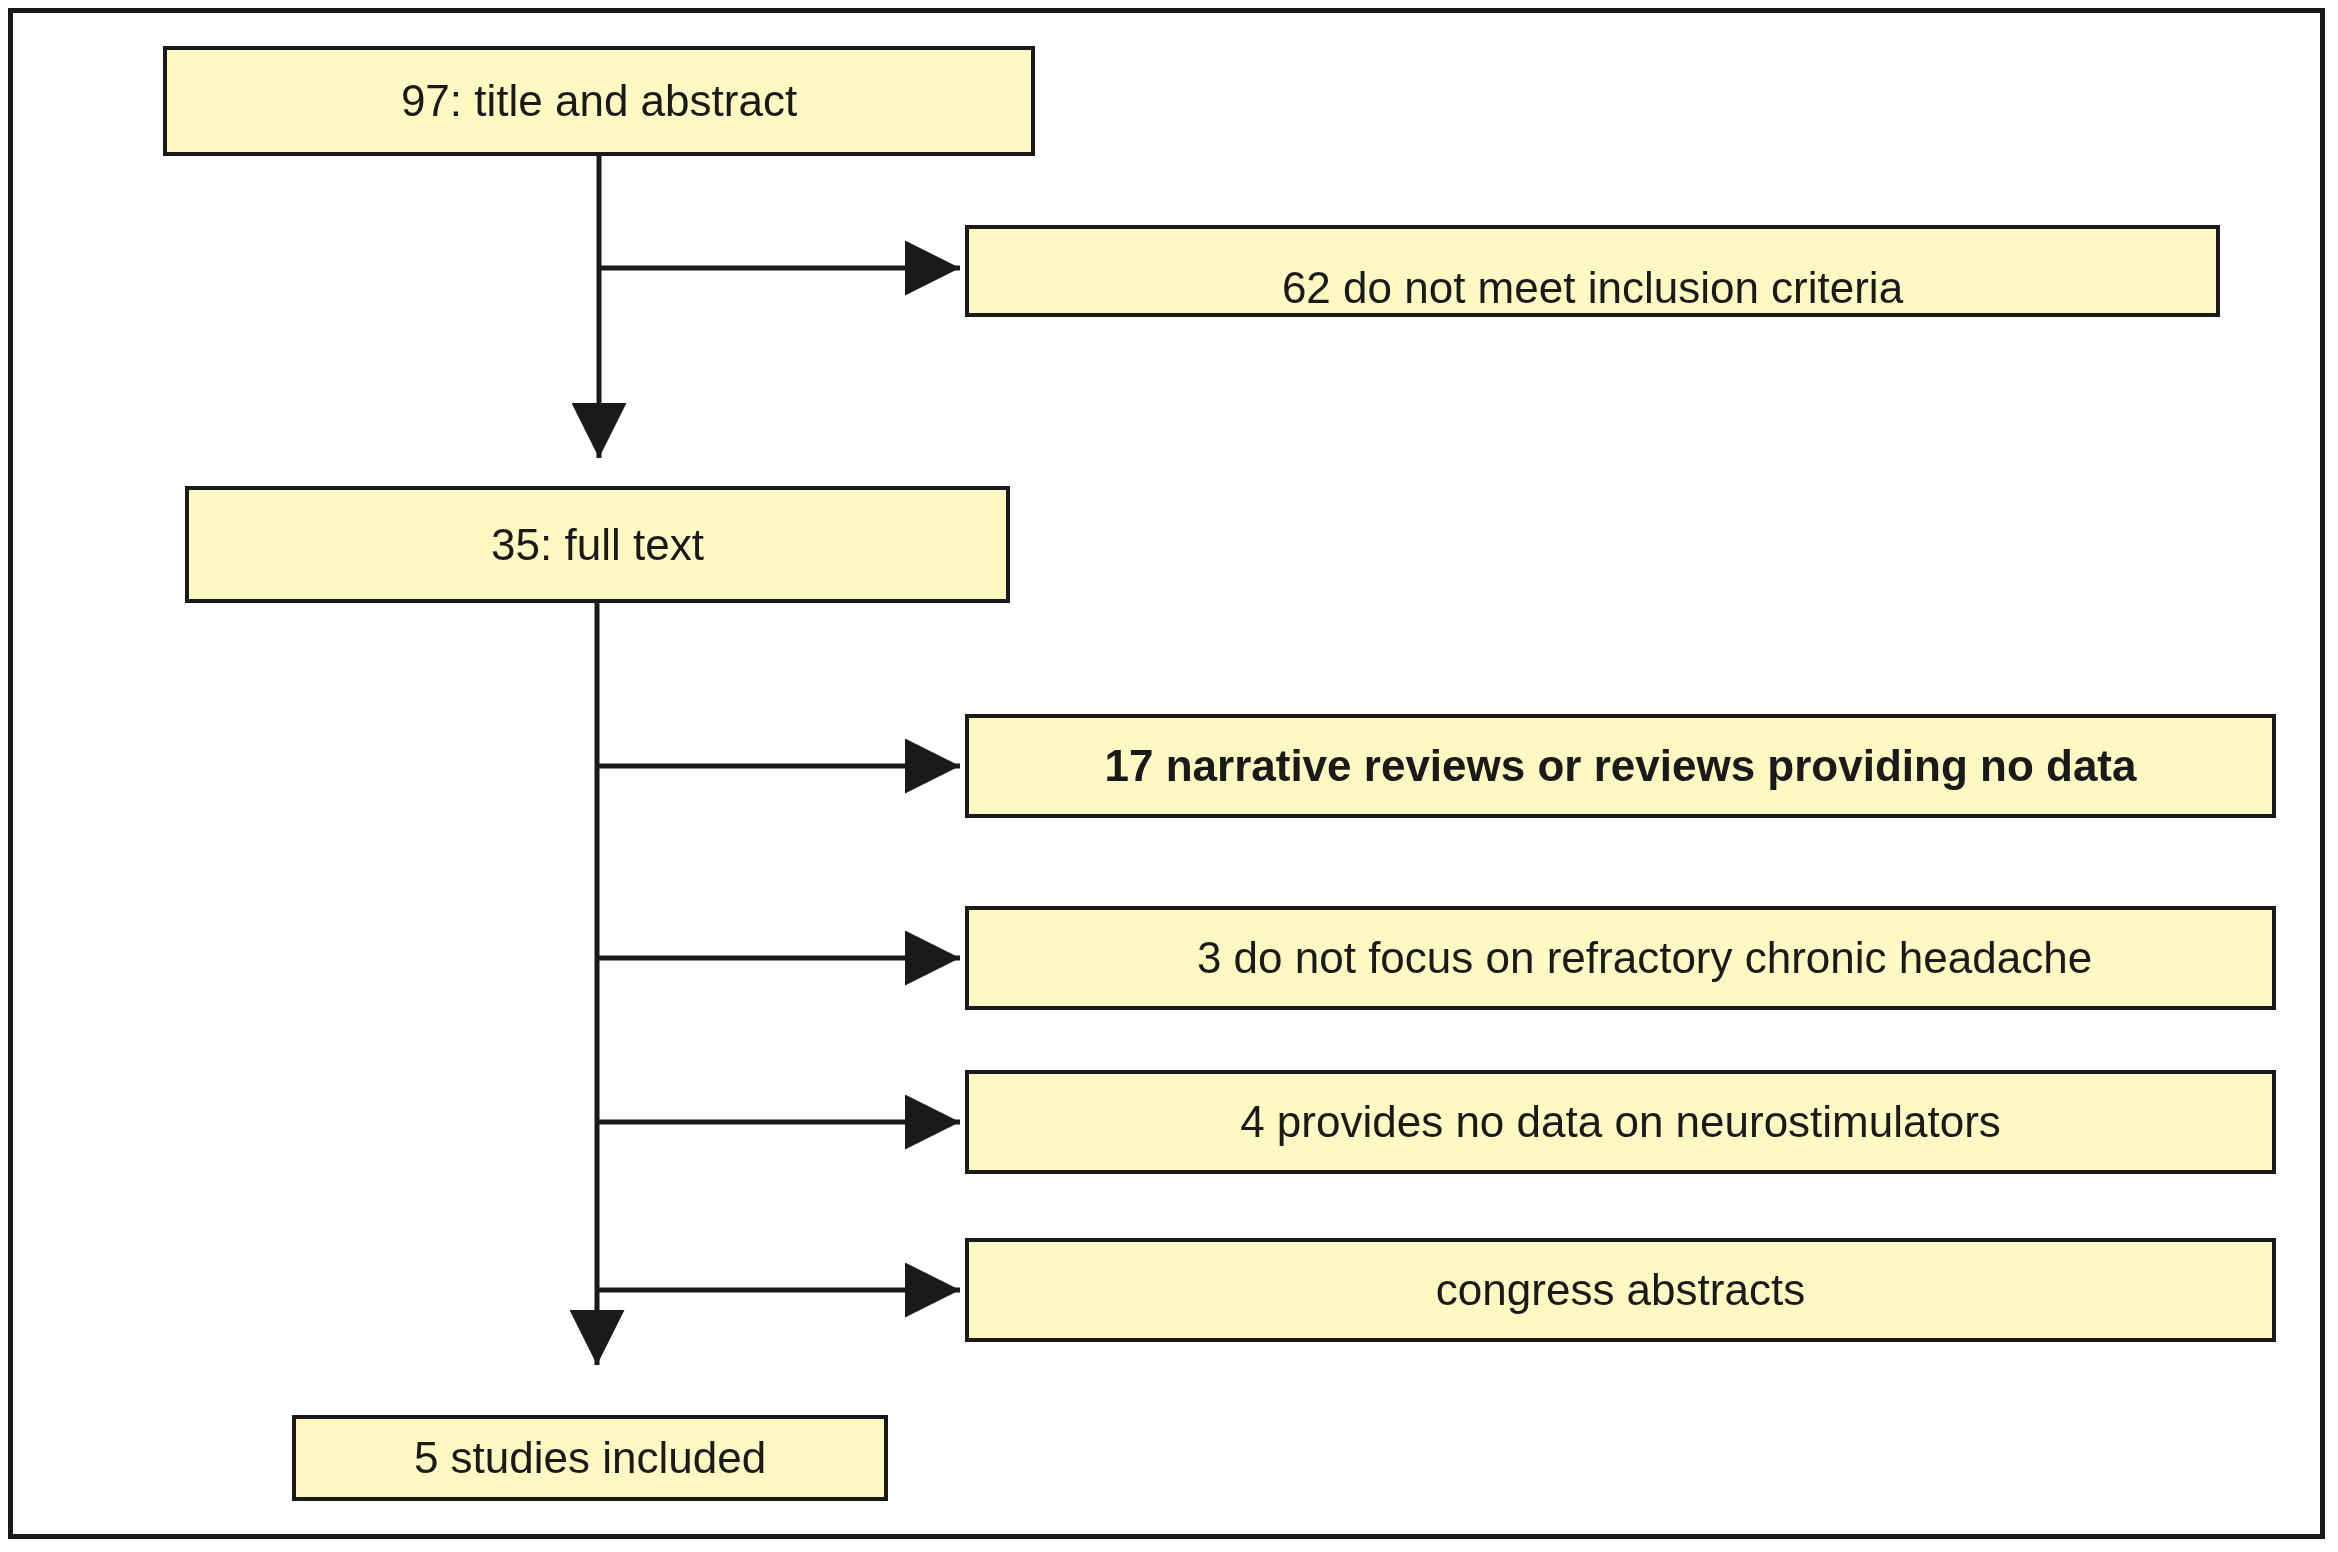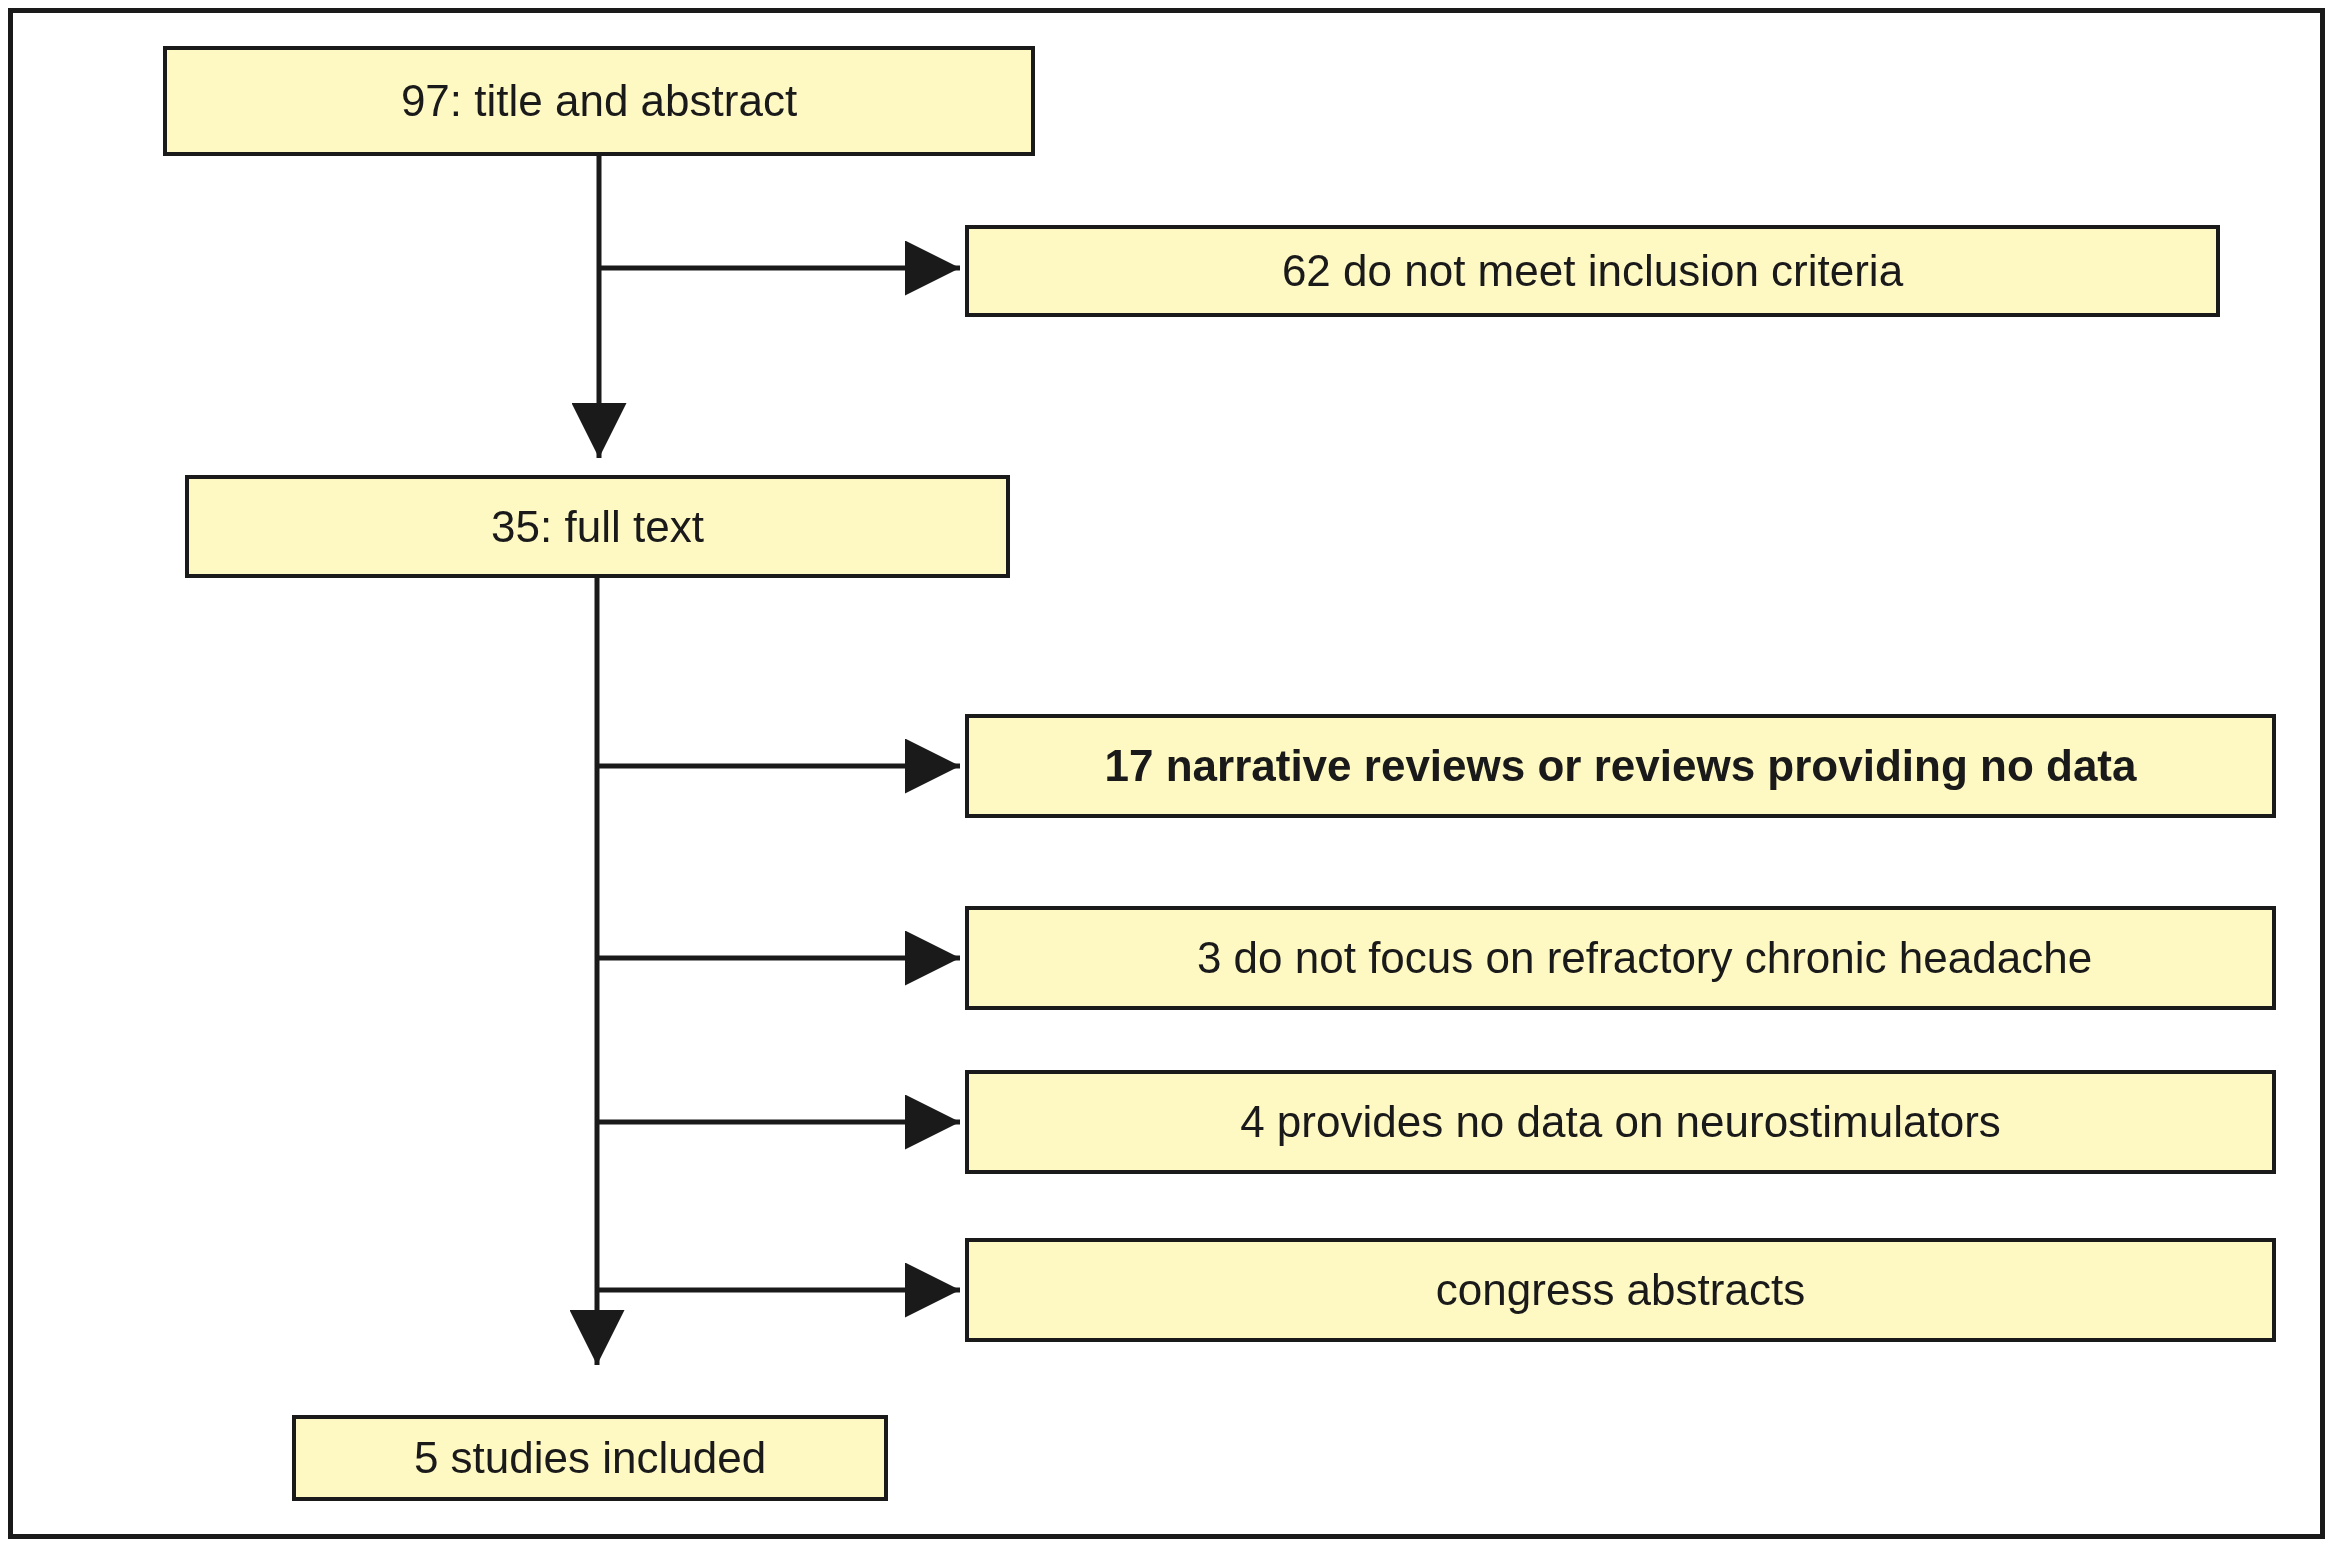--- a/index.html
+++ b/index.html
@@ -32,22 +32,22 @@
     display: flex;
     align-items: center;
     justify-content: center;
     font-size: 44px;
     color: #1a1a1a;
     letter-spacing: 0px;
     white-space: nowrap;
   }
   
   .n-title-abstract   { left: 163px;  top: 46px;   width: 872px;  height: 110px; }
-  .n-not-meet         { left: 965px;  top: 225px;  width: 1255px; height: 92px;  }
-  .n-full-text        { left: 185px;  top: 475px;  width: 825px;  height: 103px; }
+  .n-not-meet         { left: 965px;  top: 225px;  width: 1255px; height: 92px; align-items: flex-end;  }
+  .n-full-text        { left: 185px;  top: 486px;  width: 825px;  height: 117px; }
   .n-narrative        { left: 965px;  top: 714px;  width: 1311px; height: 104px; font-weight: bold; }
   .n-no-focus         { left: 965px;  top: 906px;  width: 1311px; height: 104px; padding-left: 48px; }
   .n-no-neuro-data    { left: 965px;  top: 1070px; width: 1311px; height: 104px; }
   .n-congress         { left: 965px;  top: 1238px; width: 1311px; height: 104px; }
   .n-included         { left: 292px;  top: 1415px; width: 596px;  height: 86px;  }
   svg.arrows {
     position: absolute;
     left: 0;
     top: 0;
     width: 2338px;

